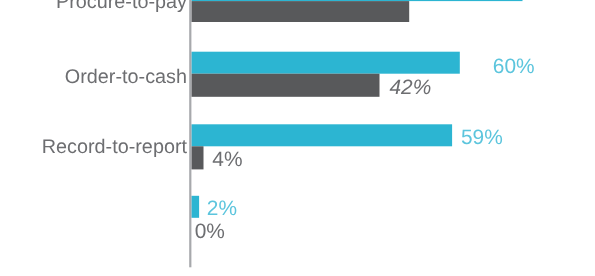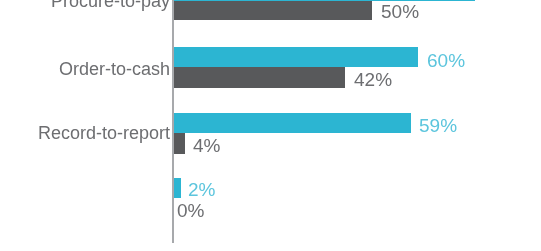--- a/index.html
+++ b/index.html
@@ -57,26 +57,25 @@
 <body>
 
 <div id="chart">
 
   <div class="cat-label" style="top:-8px;">Procure-to-pay</div>
   <div class="cat-label" style="top:60px;">Order-to-cash</div>
   <div class="cat-label" style="top:124px;">Record-to-report</div>
 
   <div class="bar teal" style="top:-16px; height:17px; width:301px;"></div>
   <div class="bar dark" style="top:1px; height:19px; width:198px;"></div>
-  <div class="val dark" style="left:381px; top:2px;">50%</div>
 
   <div class="bar teal" style="top:47px; height:20px; width:244px;"></div>
-  <div class="val teal" style="left:427px; top:51px;">60%</div>
+  <div class="val teal" style="left:448px; top:51px;">60%</div>
   <div class="bar dark" style="top:67px; height:21px; width:171px;"></div>
-  <div class="val dark" style="left:354px; top:70px;">42%</div>
+  <div class="val dark" style="left:354px; top:70px;font-style:italic;">42%</div>
 
   <div class="bar teal" style="top:113px; height:20px; width:237px;"></div>
   <div class="val teal" style="left:419px; top:116px;text-align:right;">59%</div>
   <div class="bar dark" style="top:133px; height:21px; width:11px;"></div>
   <div class="val dark" style="left:193px; top:136px;">4%</div>
 
   <div class="bar teal" style="top:178px; height:20px; width:7px;"></div>
   <div class="val teal" style="left:188px; top:180px;">2%</div>
   <div class="val dark" style="left:177px; top:201px;">0%</div>
 

